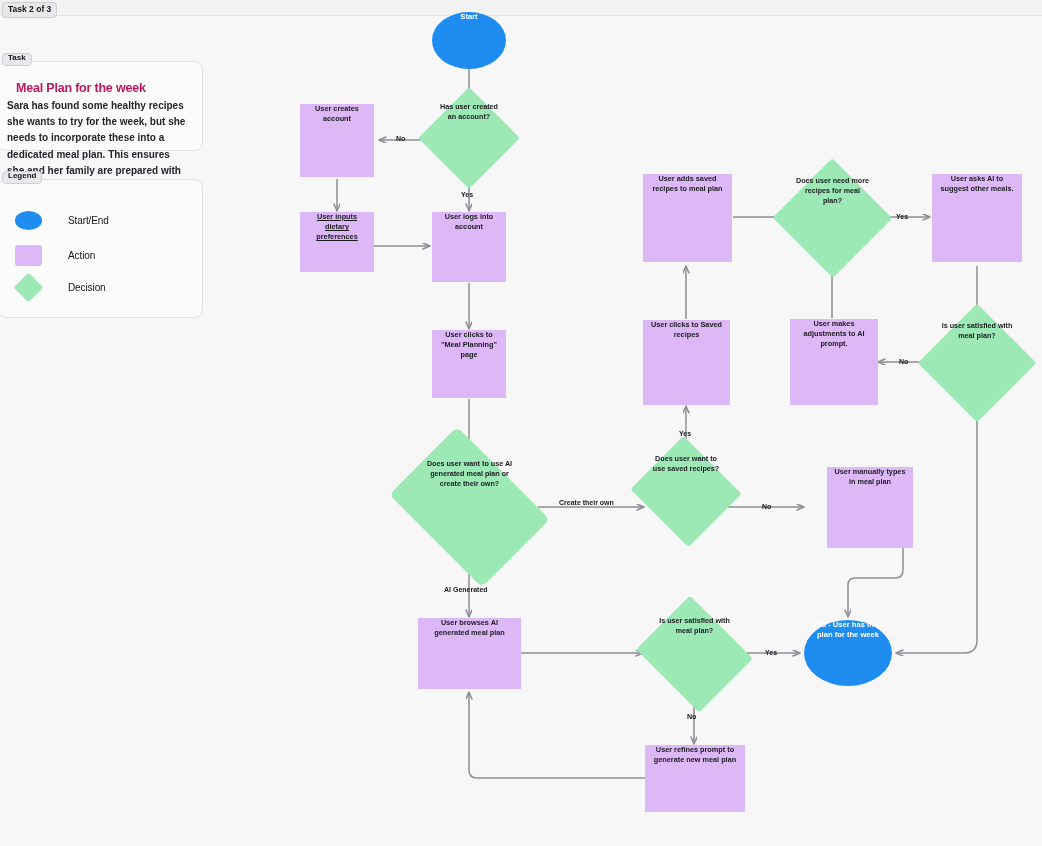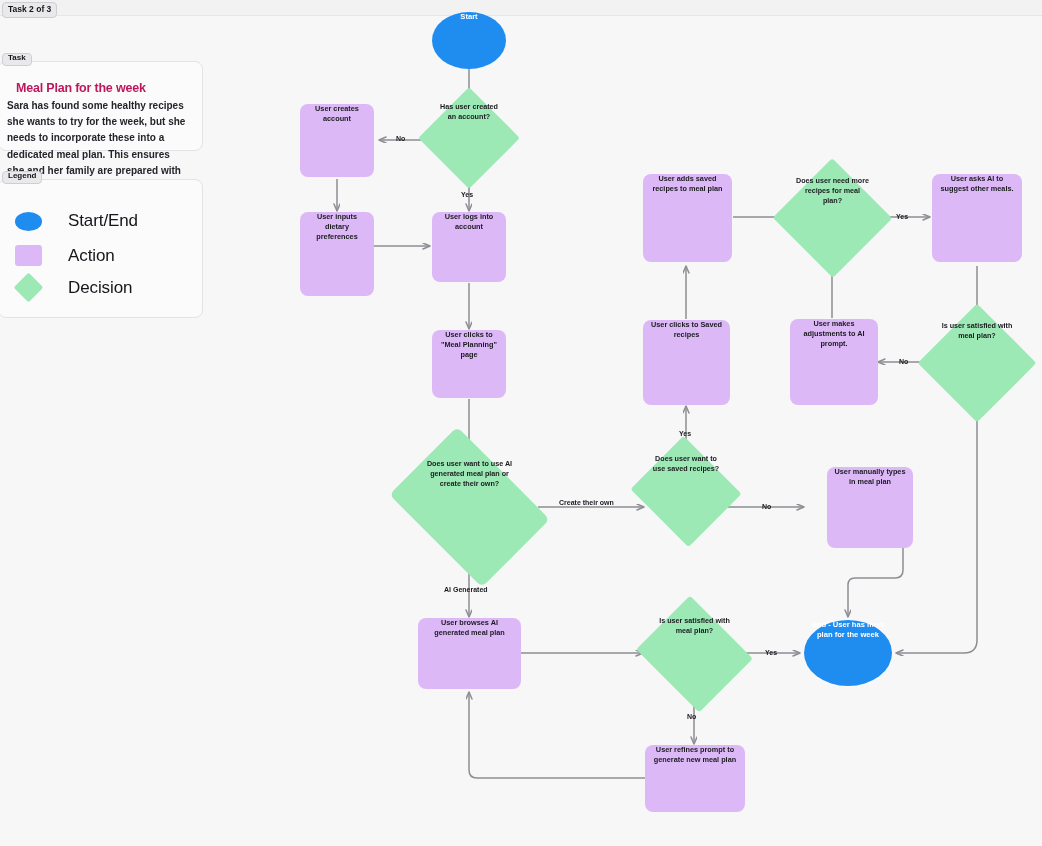--- a/index.html
+++ b/index.html
@@ -41,39 +41,39 @@
     position: absolute; left: 17px; top: 19px;
     font-size: 12.5px; font-weight: bold; color: #be185d; letter-spacing: -0.2px;
   }
   .task-body {
     position: absolute; left: 8px; top: 36px; width: 180px;
     font-size: 10px; line-height: 1.62; color: #23252b; font-weight: bold;
   }
 
   #legend-panel { left: -2px; top: 179px; width: 205px; height: 139px; }
   .legend-row { position: absolute; left: 16px; display: flex; align-items: center; }
-  .legend-row .lbl { font-size: 17px; color: #15161a; margin-left: 23px; letter-spacing: -0.1px; }
+  .legend-row .lbl { font-size: 10px; color: #15161a; margin-left: 23px; letter-spacing: -0.1px; }
   .sw-ellipse { width: 27px; height: 19px; border-radius: 50%; background: #1f8cf0; }
   .sw-rect { width: 27px; height: 21px; border-radius: 3px; background: #dcb8f7; }
   .sw-diamond { width: 21px; height: 21px; background: #9de9b6; transform: rotate(45deg); border-radius: 2px; margin-left: 3px; }
   .sw-wrap { width: 30px; display: flex; justify-content: flex-start; }
 
   
   #canvas { position: absolute; left: 0; top: 0; width: 1042px; height: 846px; }
   #edges { position: absolute; left: 0; top: 0; width: 1042px; height: 846px; }
 
   .node { position: absolute; display: flex; align-items: flex-start; justify-content: center; text-align: center; }
   .node .txt { line-height: 1.38; padding: 0 5px; }
 
   .n-start, .n-end {
     border-radius: 50%; background: #1f8cf0; color: #ffffff;
     font-size: 7.6px; font-weight: bold;
   }
   .n-action {
-    background: #dcb8f7; border-radius: 8px; color: #1a1b1f;
+    background: #dcb8f7; border-radius: 0; color: #1a1b1f;
     font-size: 7.3px; font-weight: bold;
   }
   .n-decision { background: transparent; color: #1a1b1f; font-size: 7.2px; font-weight: bold; }
   .n-decision .dia {
     position: absolute; left: 0; top: 0; width: 100%; height: 100%;
     background: #9de9b6; transform: rotate(45deg); border-radius: 3px;
   }
   .n-decision .txt { position: relative; z-index: 2; }
 
   .elabel {
@@ -182,21 +182,21 @@
 
     <div class="node n-decision" style="left:433px; top:102px; width:72px; height:72px;">
       <span class="dia"></span>
       <span class="txt">Has user created an account?</span>
     </div>
 
     <div class="node n-action" style="left:300px; top:104px; width:74px; height:73px;">
       <span class="txt">User creates account</span>
     </div>
 
-    <div class="node n-action" style="left:300px; top:212px; width:74px; height:84px;">
+    <div class="node n-action" style="left:300px; top:212px; width:74px; height:60px;text-decoration:underline;">
       <span class="txt">User inputs dietary preferences</span>
     </div>
 
     <div class="node n-action" style="left:432px; top:212px; width:74px; height:70px;">
       <span class="txt">User logs into account</span>
     </div>
 
     <div class="node n-action" style="left:432px; top:330px; width:74px; height:68px;">
       <span class="txt">User clicks to "Meal Planning" page</span>
     </div>

